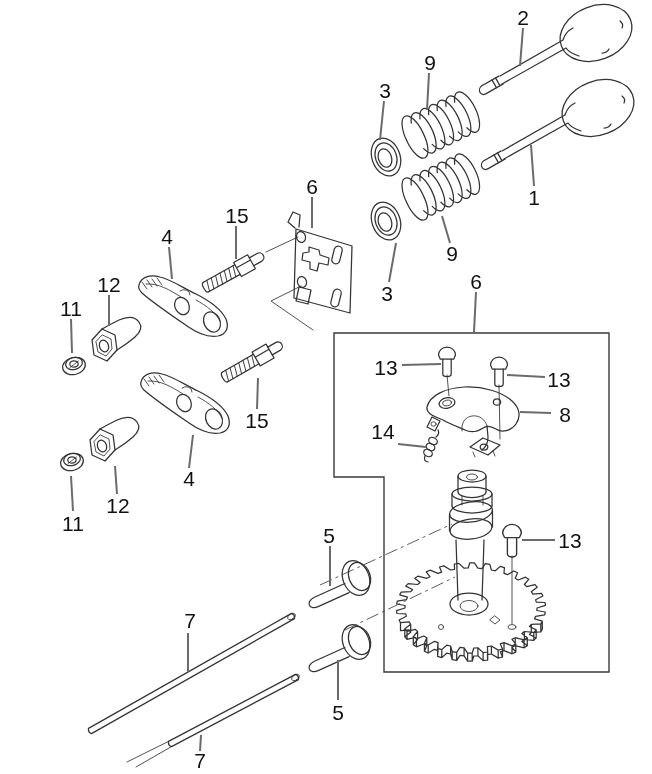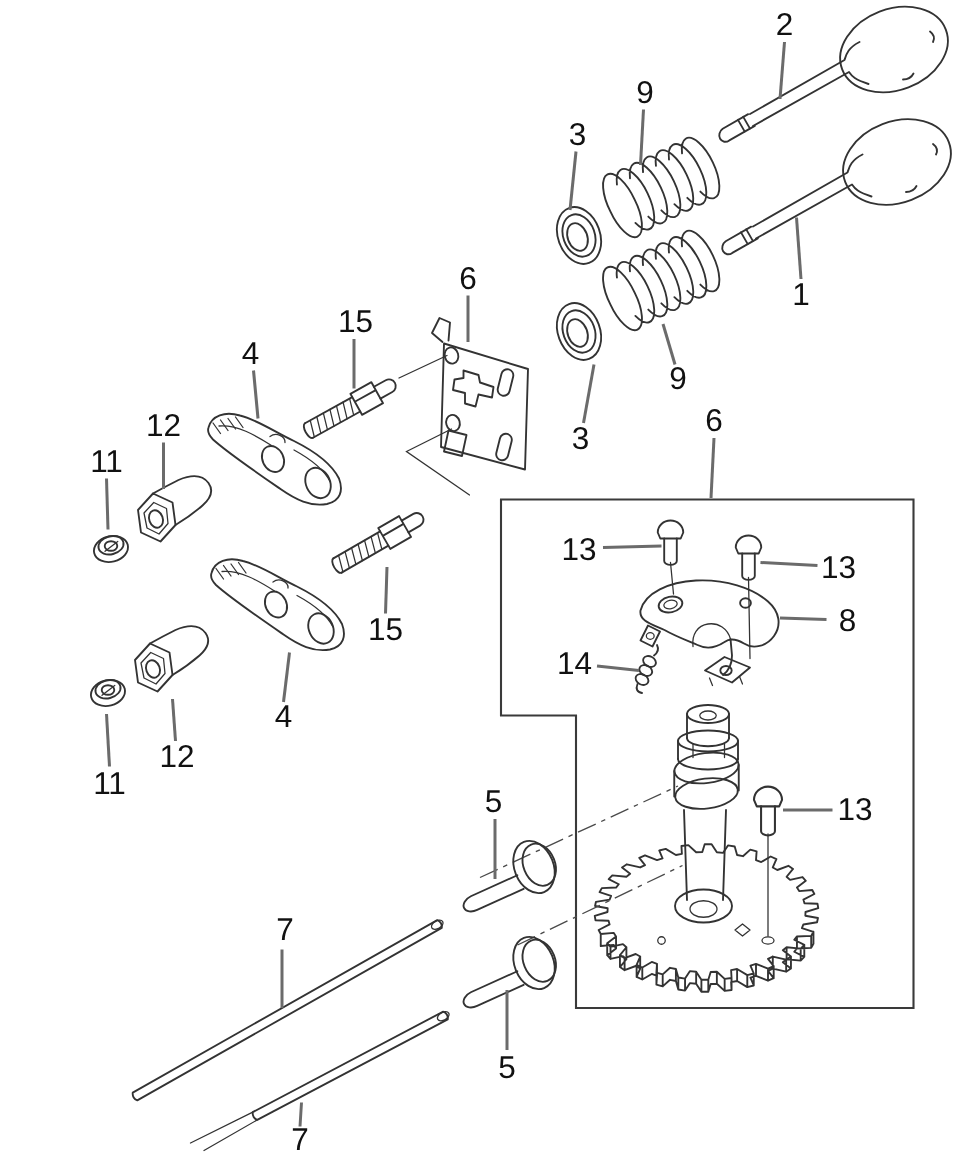--- a/index.html
+++ b/index.html
@@ -257,21 +257,21 @@
 <span class="callout" style="left:237px;top:215px">15</span>
 <span class="callout" style="left:167px;top:236px">4</span>
 <span class="callout" style="left:452px;top:253px">9</span>
 <span class="callout" style="left:109px;top:284px">12</span>
 <span class="callout" style="left:387px;top:293px">3</span>
 <span class="callout" style="left:476px;top:281px">6</span>
 <span class="callout" style="left:71px;top:308px">11</span>
 <span class="callout" style="left:386px;top:367px">13</span>
 <span class="callout" style="left:559px;top:379px">13</span>
 <span class="callout" style="left:565px;top:414px">8</span>
-<span class="callout" style="left:383px;top:443px">14</span>
+<span class="callout" style="left:383px;top:431px">14</span>
 <span class="callout" style="left:257px;top:420px">15</span>
 <span class="callout" style="left:189px;top:478px">4</span>
 <span class="callout" style="left:118px;top:505px">12</span>
 <span class="callout" style="left:73px;top:523px">11</span>
 <span class="callout" style="left:329px;top:535px">5</span>
 <span class="callout" style="left:570px;top:540px">13</span>
 <span class="callout" style="left:190px;top:620px">7</span>
 <span class="callout" style="left:338px;top:712px">5</span>
 <span class="callout" style="left:200px;top:760px">7</span>
 

